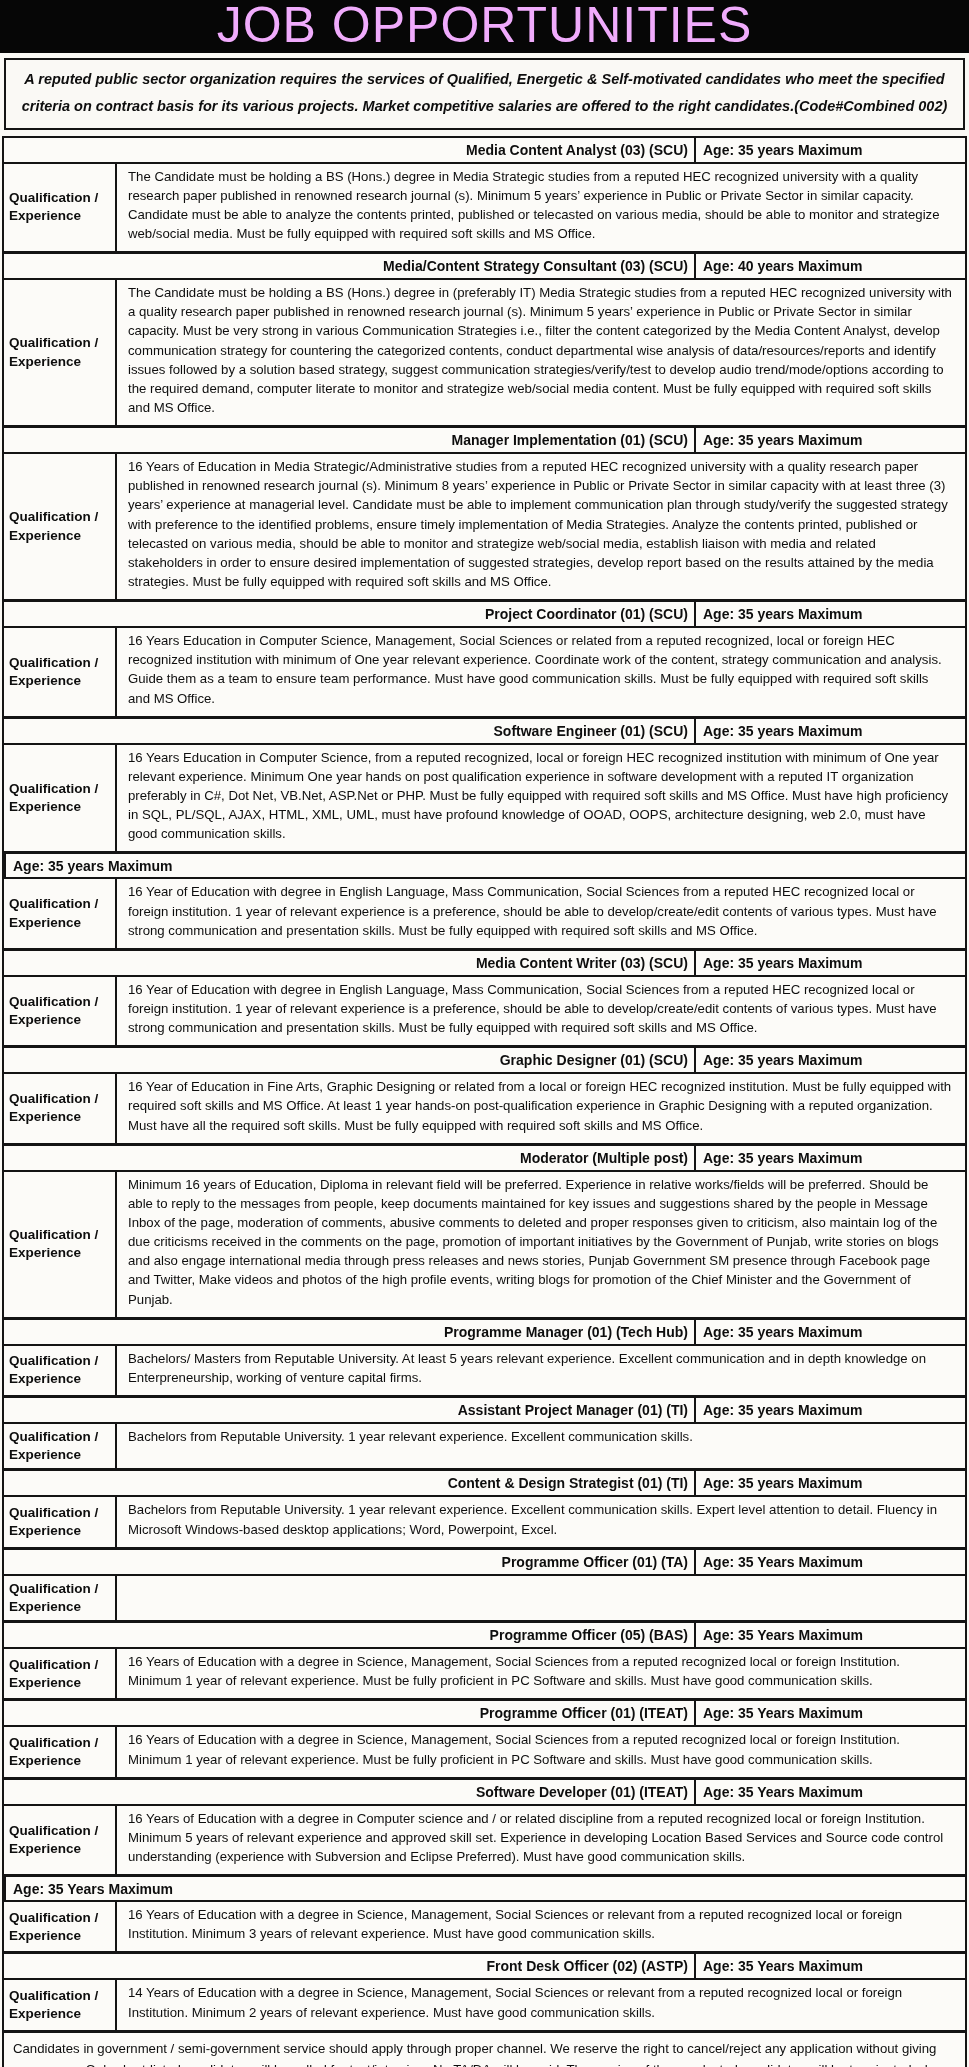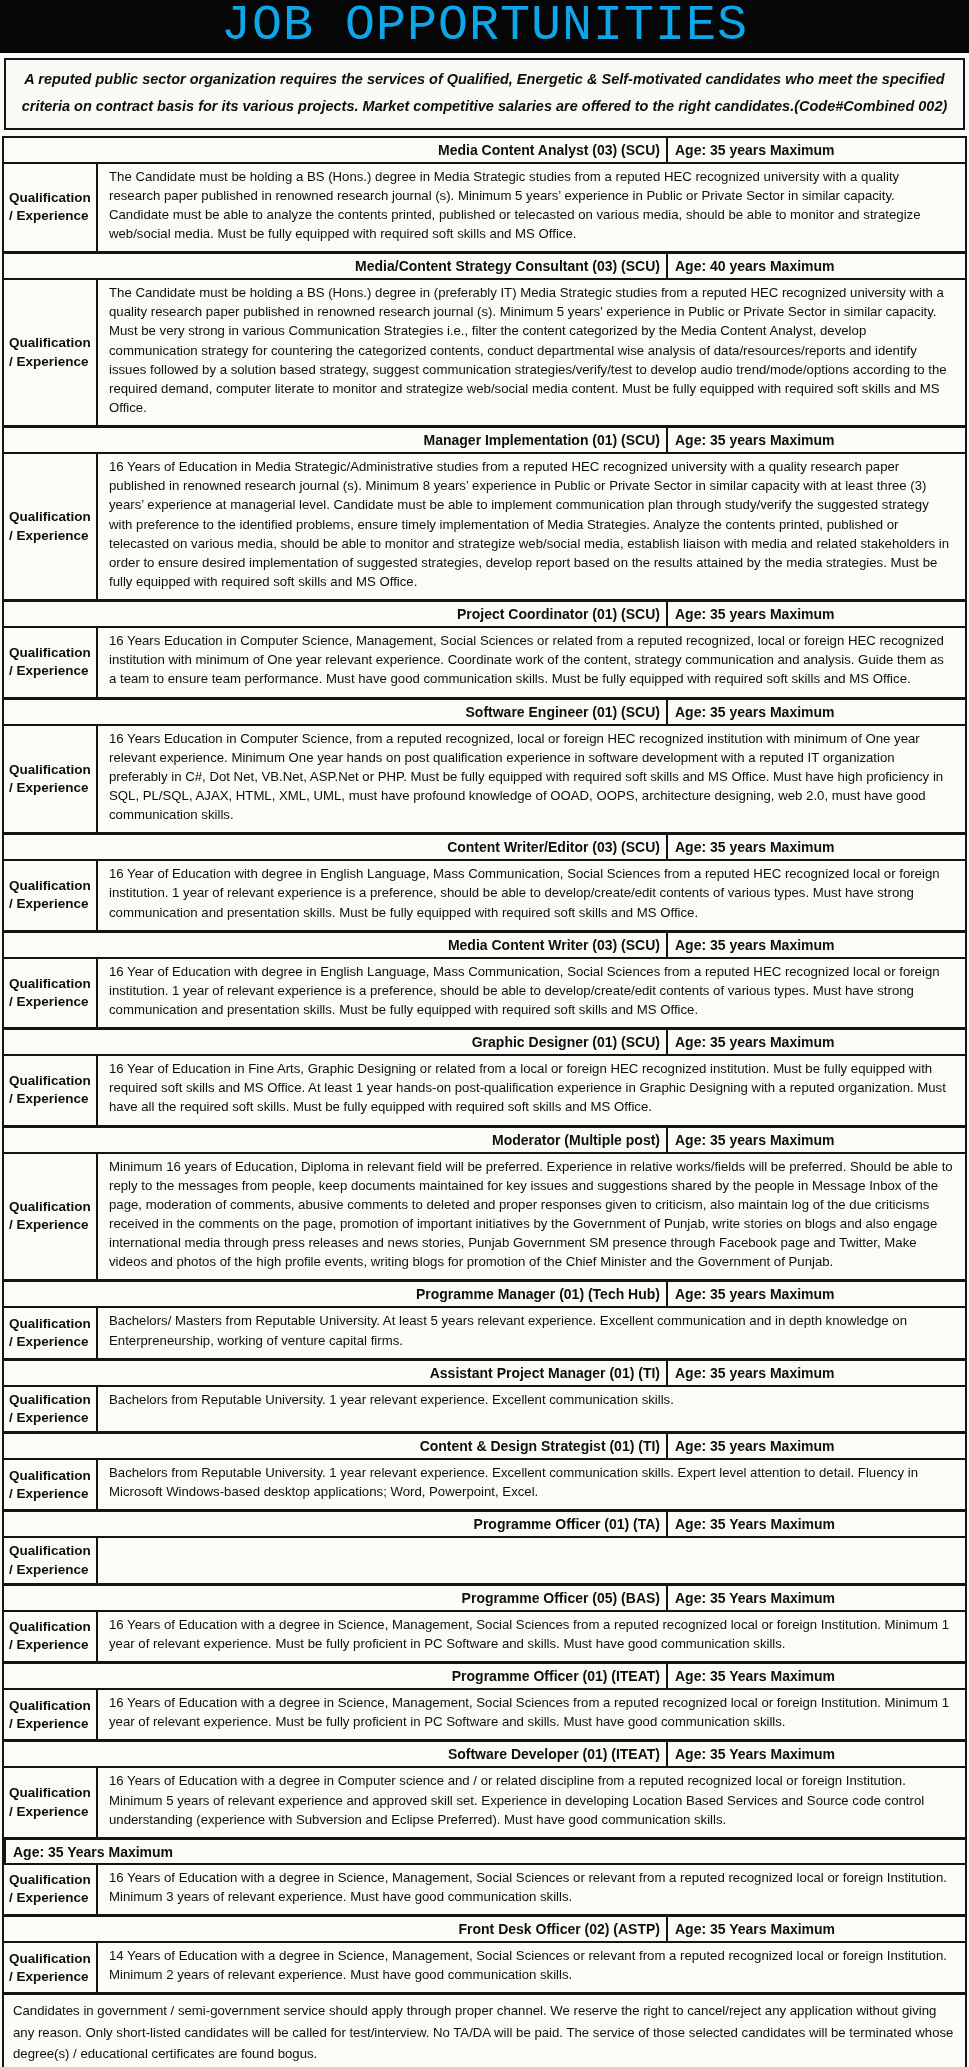--- a/index.html
+++ b/index.html
@@ -4,37 +4,37 @@
 <style>
   * { box-sizing: border-box; margin: 0; padding: 0; }
   html, body { background: #e9e7e2; }
   .page {
     width: 969px; min-height: 2067px; margin: 0 auto; position: relative;
     background: #faf9f5; color: #0e0e0e;
     font-family: "Liberation Sans", sans-serif;
     padding-bottom: 8px;
   }
   .title-bar {
-    background: #060606; color: #0ea5e9; text-align: center;
+    background: #060606; color: #f0abfc; text-align: center;
     font-size: 50px; line-height: 51px; height: 53px;
-    font-weight: 400; letter-spacing: 1px; overflow: hidden; font-family: Liberation Mono, monospace;
+    font-weight: 400; letter-spacing: 1px; overflow: hidden;
   }
   .intro-box {
     margin: 5px 4px 6px; border: 2px solid #141414;
     padding: 6px 12px 8px; text-align: center;
     font-weight: 700; font-style: italic; font-size: 14.5px; line-height: 1.85;
   }
   .sheet { margin: 0 2px; border: 2px solid #141414; background: #fcfbf8; }
   .job { border-bottom: 3px solid #141414; }
   .job-header { display: flex; border-bottom: 2px solid #141414; }
   .job-title { flex: 1; text-align: right; font-weight: 700; font-size: 14px; padding: 4px 6px 4px; }
-  .job-age { width: 299px; border-left: 2px solid #141414; font-weight: 700; font-size: 14px; padding: 4px 4px 3px 7px; }
+  .job-age { width: 271px; border-left: 2px solid #141414; font-weight: 700; font-size: 14px; padding: 4px 4px 3px 7px; }
   .job-body { display: flex; }
   .job-label {
-    width: 94px; border-right: 2px solid #141414;
+    width: 113px; border-right: 2px solid #141414;
     font-weight: 700; font-size: 13.5px; line-height: 1.35;
     padding: 4px 4px 4px 5px; display: flex; align-items: center;
   }
   .job-desc { flex: 1; font-size: 13.2px; line-height: 1.45; padding: 3px 11px 8px; min-height: 44px; }
   .footer-note { padding: 5px 9px 9px; font-size: 13.2px; line-height: 1.62; }
 </style>
 </head>
 <body>
 
 <div class="page">
@@ -99,21 +99,20 @@
       <div class="job-age">Age: 35 years Maximum</div>
     </div>
     <div class="job-body">
       <div class="job-label">Qualification / Experience</div>
       <div class="job-desc">16 Years Education in Computer Science, from a reputed recognized, local or foreign HEC recognized institution with minimum of One year relevant experience. Minimum One year hands on post qualification experience in software development with a reputed IT organization preferably in C#, Dot Net, VB.Net, ASP.Net or PHP. Must be fully equipped with required soft skills and MS Office. Must have high proficiency in SQL, PL/SQL, AJAX, HTML, XML, UML, must have profound knowledge of OOAD, OOPS, architecture designing, web 2.0, must have good communication skills.</div>
     </div>
   </section>
 
   <section class="job">
     <div class="job-header">
-      <div class="job-title">Content Writer/Editor (03) (SCU)</div>
       <div class="job-age">Age: 35 years Maximum</div>
     </div>
     <div class="job-body">
       <div class="job-label">Qualification / Experience</div>
       <div class="job-desc">16 Year of Education with degree in English Language, Mass Communication, Social Sciences from a reputed HEC recognized local or foreign institution. 1 year of relevant experience is a preference, should be able to develop/create/edit contents of various types. Must have strong communication and presentation skills. Must be fully equipped with required soft skills and MS Office.</div>
     </div>
   </section>
 
   <section class="job">
     <div class="job-header">

